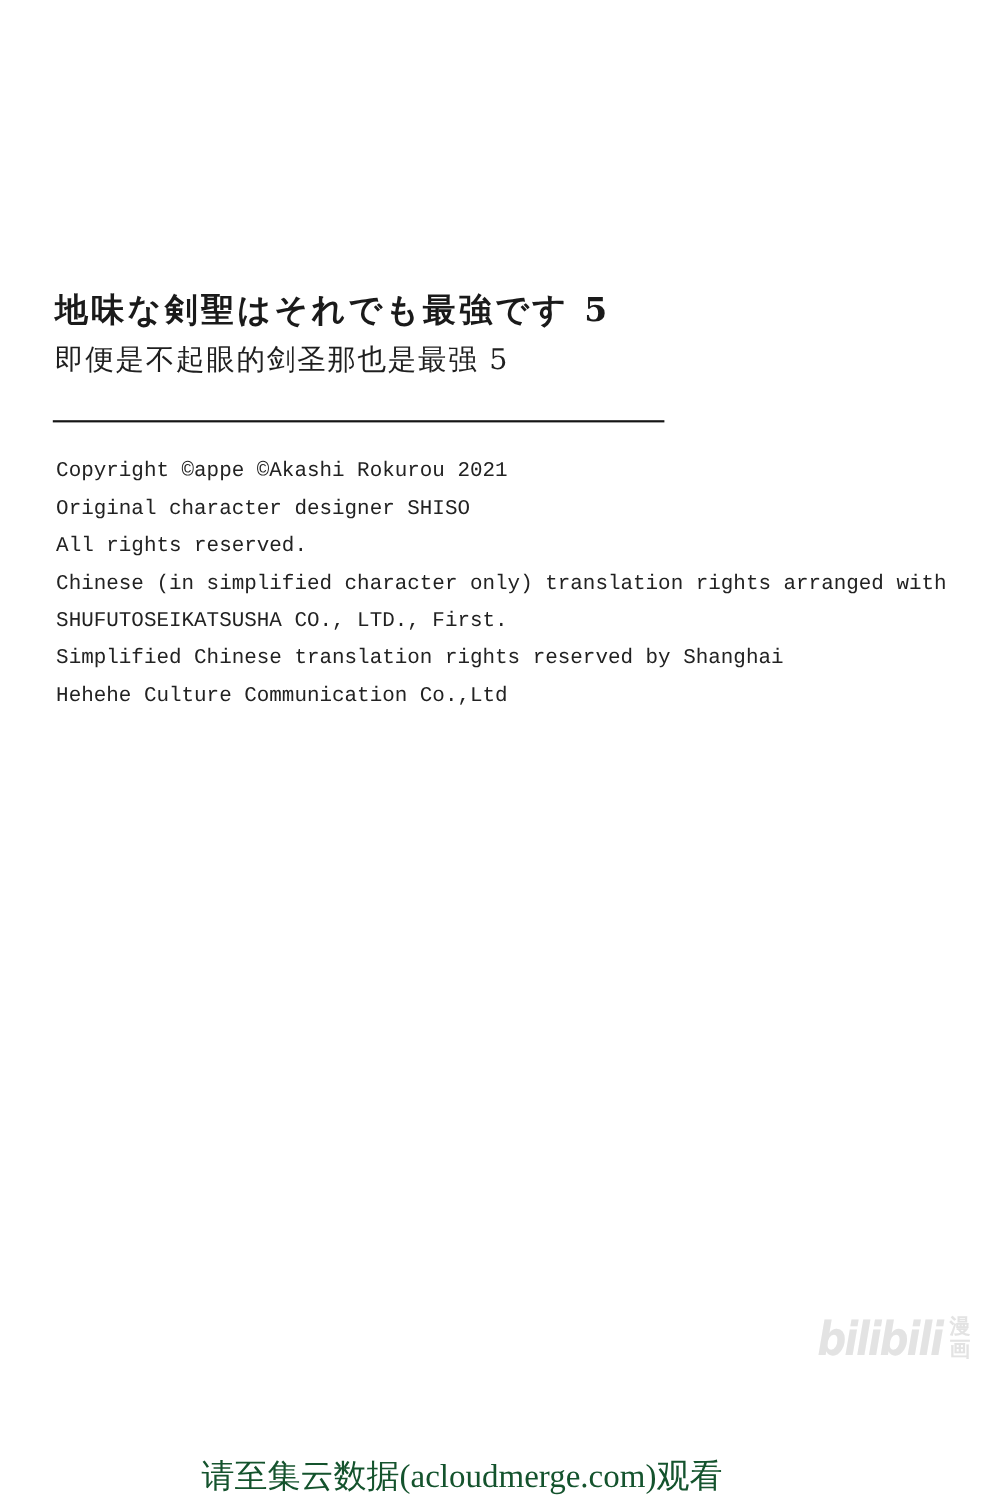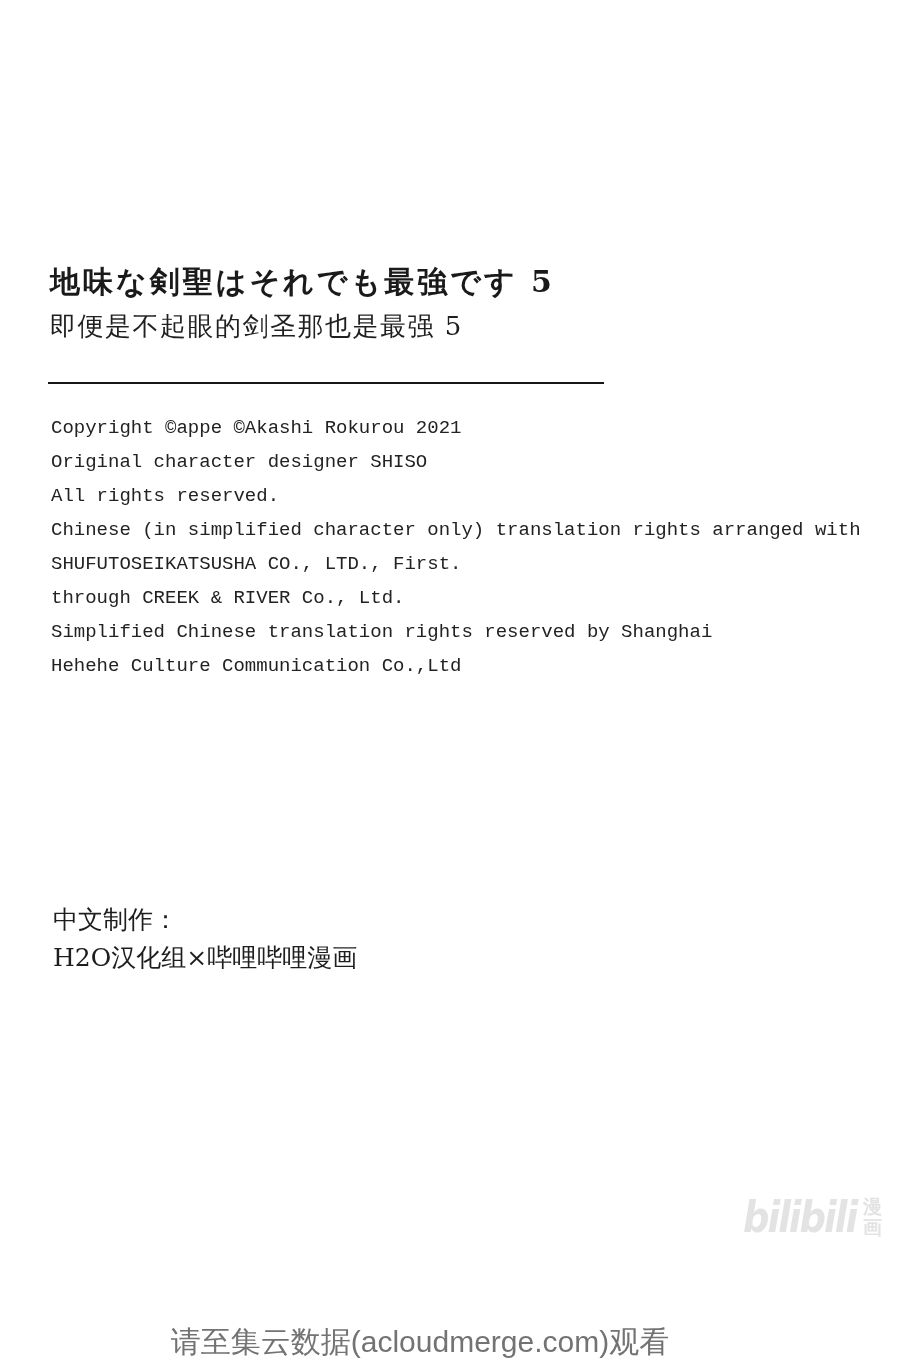--- a/index.html
+++ b/index.html
@@ -97,51 +97,46 @@
     font-size: 19px;
     line-height: 21px;
   }
   .footer-notice {
     position: absolute;
     left: 0;
     right: 0;
     top: 1322px;
     padding-right: 60px;
     text-align: center;
-    font-family: Liberation Sans, sans-serif;
+    font-family: Liberation Serif, serif;
     font-size: 30px;
-    color: #737373;
+    color: #14532d;
     white-space: nowrap;
   }
 </style>
 </head>
 <body>
 
 <div class="page">
 
   <h1 class="title-jp">地味な剣聖はそれでも最強です 5</h1>
   <h2 class="title-cn">即便是不起眼的剑圣那也是最强 5</h2>
 
   <div class="divider"></div>
 
   <div class="copyright-block">
     <div>Copyright ©appe ©Akashi Rokurou 2021</div>
     <div>Original character designer SHISO</div>
     <div>All rights reserved.</div>
     <div>Chinese (in simplified character only) translation rights arranged with</div>
     <div>SHUFUTOSEIKATSUSHA CO., LTD., First.</div>
-    <div>through CREEK &amp; RIVER Co., Ltd.</div>
     <div>Simplified Chinese translation rights reserved by Shanghai</div>
     <div>Hehehe Culture Communication Co.,Ltd</div>
   </div>
 
-  <div class="credits-block">
-    <div>中文制作：</div>
-    <div>H2O汉化组×哔哩哔哩漫画</div>
-  </div>
 
   <div class="watermark">
     <span class="wm-logo">bilibili</span>
     <span class="wm-suffix">
       <span>漫</span>
       <span>画</span>
     </span>
   </div>
 
   <div class="footer-notice">请至集云数据(acloudmerge.com)观看</div>

